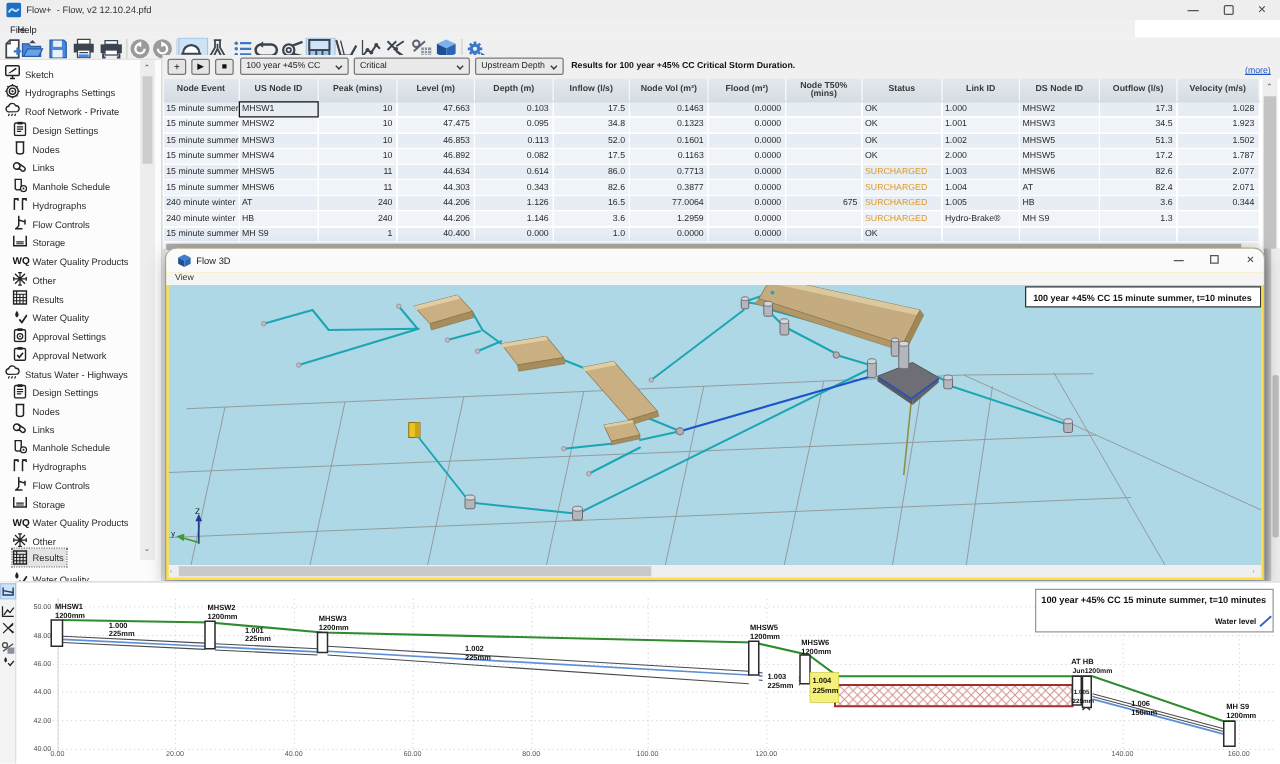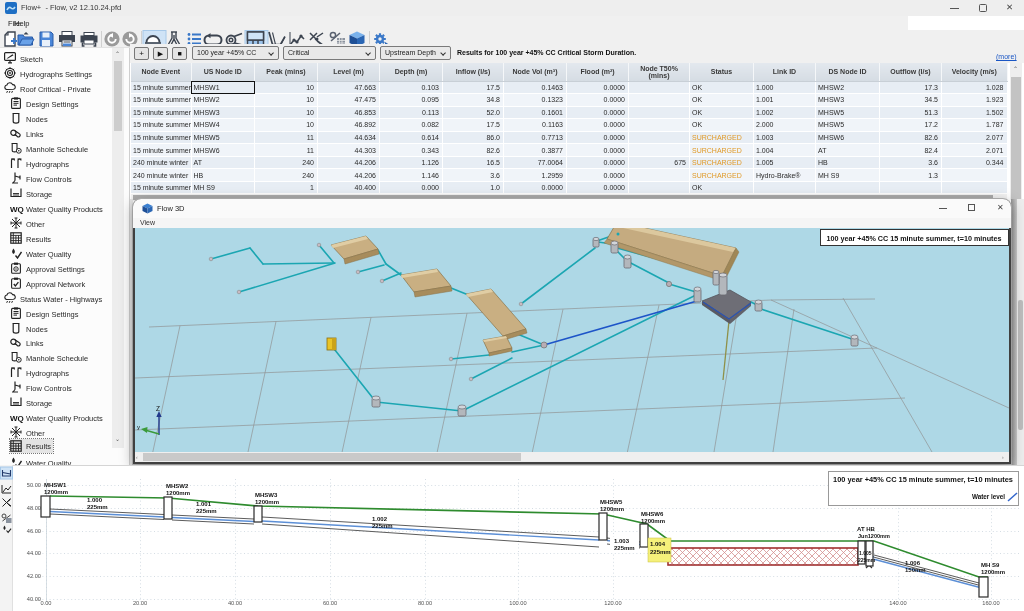--- a/index.html
+++ b/index.html
@@ -19,21 +19,21 @@
 #tablewrap{left:131px;top:63px;width:876px;height:137px;}
 table{border-collapse:collapse;table-layout:fixed;width:876px;}
 th{background:linear-gradient(#e3e8ee,#d5dce3);font-weight:bold;font-size:7px;color:#3a3a3a;border-right:1px solid #f5f7f9;border-bottom:1px solid #c8cfd6;height:18px;padding:0 3px;text-align:center;vertical-align:middle;line-height:7px;}
 td{font-size:7px;color:#2a2a2a;border-right:1px solid #fff;border-bottom:1px solid rgba(255,255,255,0.6);height:12.55px;padding:0 3px 0 2px;white-space:nowrap;overflow:hidden;vertical-align:middle;}
 tr.odd td{background:#e7edf4;}
 tr.even td{background:#f0f4f9;}
 td.r{text-align:right;}
 td.orange{color:#e09a28;}
 #vscroll{left:1010px;top:63px;width:12px;height:137px;background:#eeeeee;}
 #hscroll{left:131px;top:194px;width:876px;height:7px;background:#f3f3f3;}
-#flow3d{left:133px;top:199px;width:878px;height:265px;background:#404040;border-radius:8px 8px 0 0;box-shadow:0 3px 14px rgba(0,0,0,0.35),0 0 0 1px #bbb;}
+#flow3d{left:133px;top:199px;width:878px;height:265px;background:#fde047;border-radius:8px 8px 0 0;box-shadow:0 3px 14px rgba(0,0,0,0.35),0 0 0 1px #bbb;}
 #f3dtitle{left:0;top:0;width:878px;height:19px;border-radius:8px 8px 0 0;background:#fafafa;}
 #f3dmenu{left:0;top:19px;width:878px;height:10px;background:#f5f5f5;}
 #f3dview{left:2px;top:29px;width:874px;height:224px;background:#aed8e6;}
 #f3dscroll{left:2px;top:253px;width:874px;height:10px;background:#efefef;}
 #profile{left:0;top:465px;width:1024px;height:146px;background:#ffffff;}
 .wbtn{position:absolute;font-size:9px;color:#555;}
 </style></head>
 <body>
 <div class="abs" id="titlebar">
   <svg class="abs" style="left:5px;top:2px" width="12" height="12">
@@ -266,21 +266,21 @@
 <div class="titem" style="top:16.45px;left:4px;">
       <svg width="12" height="12" style="margin-right:4px">
         <use href="#ic-gear2"></use>
       </svg>
       <span class="txt">Hydrographs Settings</span>
     </div>
 <div class="titem" style="top:31.40px;left:4px;">
       <svg width="12" height="12" style="margin-right:4px">
         <use href="#ic-cloud"></use>
       </svg>
-      <span class="txt">Roof Critical - Private</span>
+      <span class="txt">Roof Network - Private</span>
     </div>
 <div class="titem" style="top:46.35px;left:10px;">
       <svg width="12" height="12" style="margin-right:4px">
         <use href="#ic-clip"></use>
       </svg>
       <span class="txt">Design Settings</span>
     </div>
 <div class="titem" style="top:61.30px;left:10px;">
       <svg width="12" height="12" style="margin-right:4px">
         <use href="#ic-node"></use>

